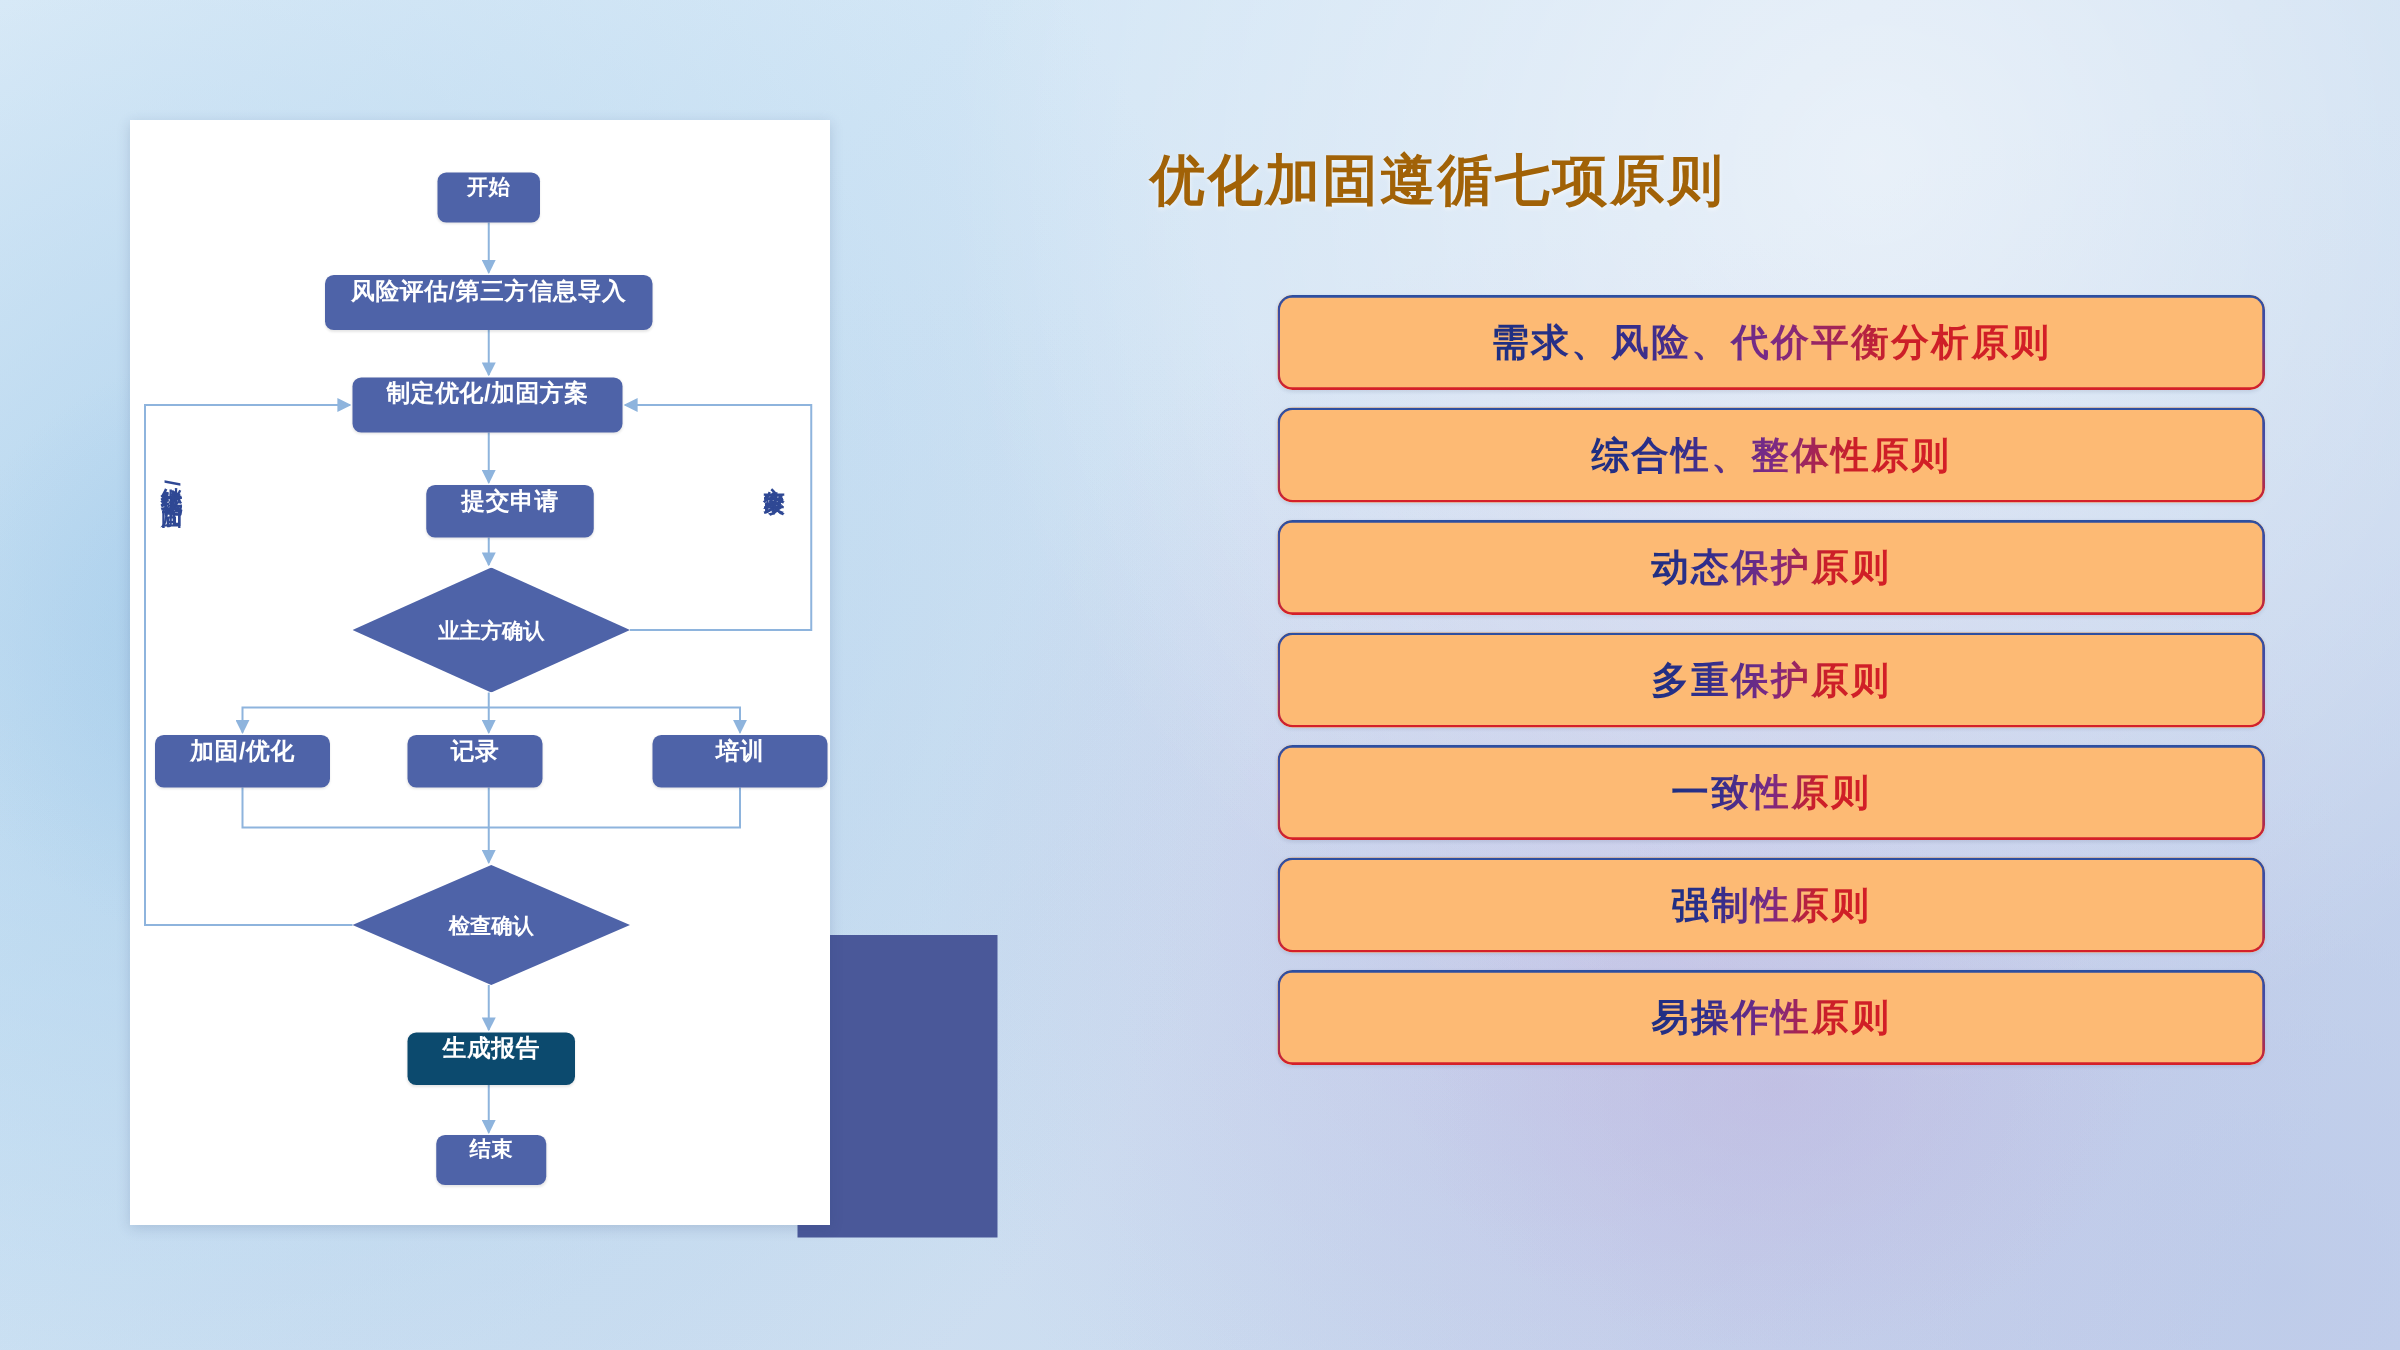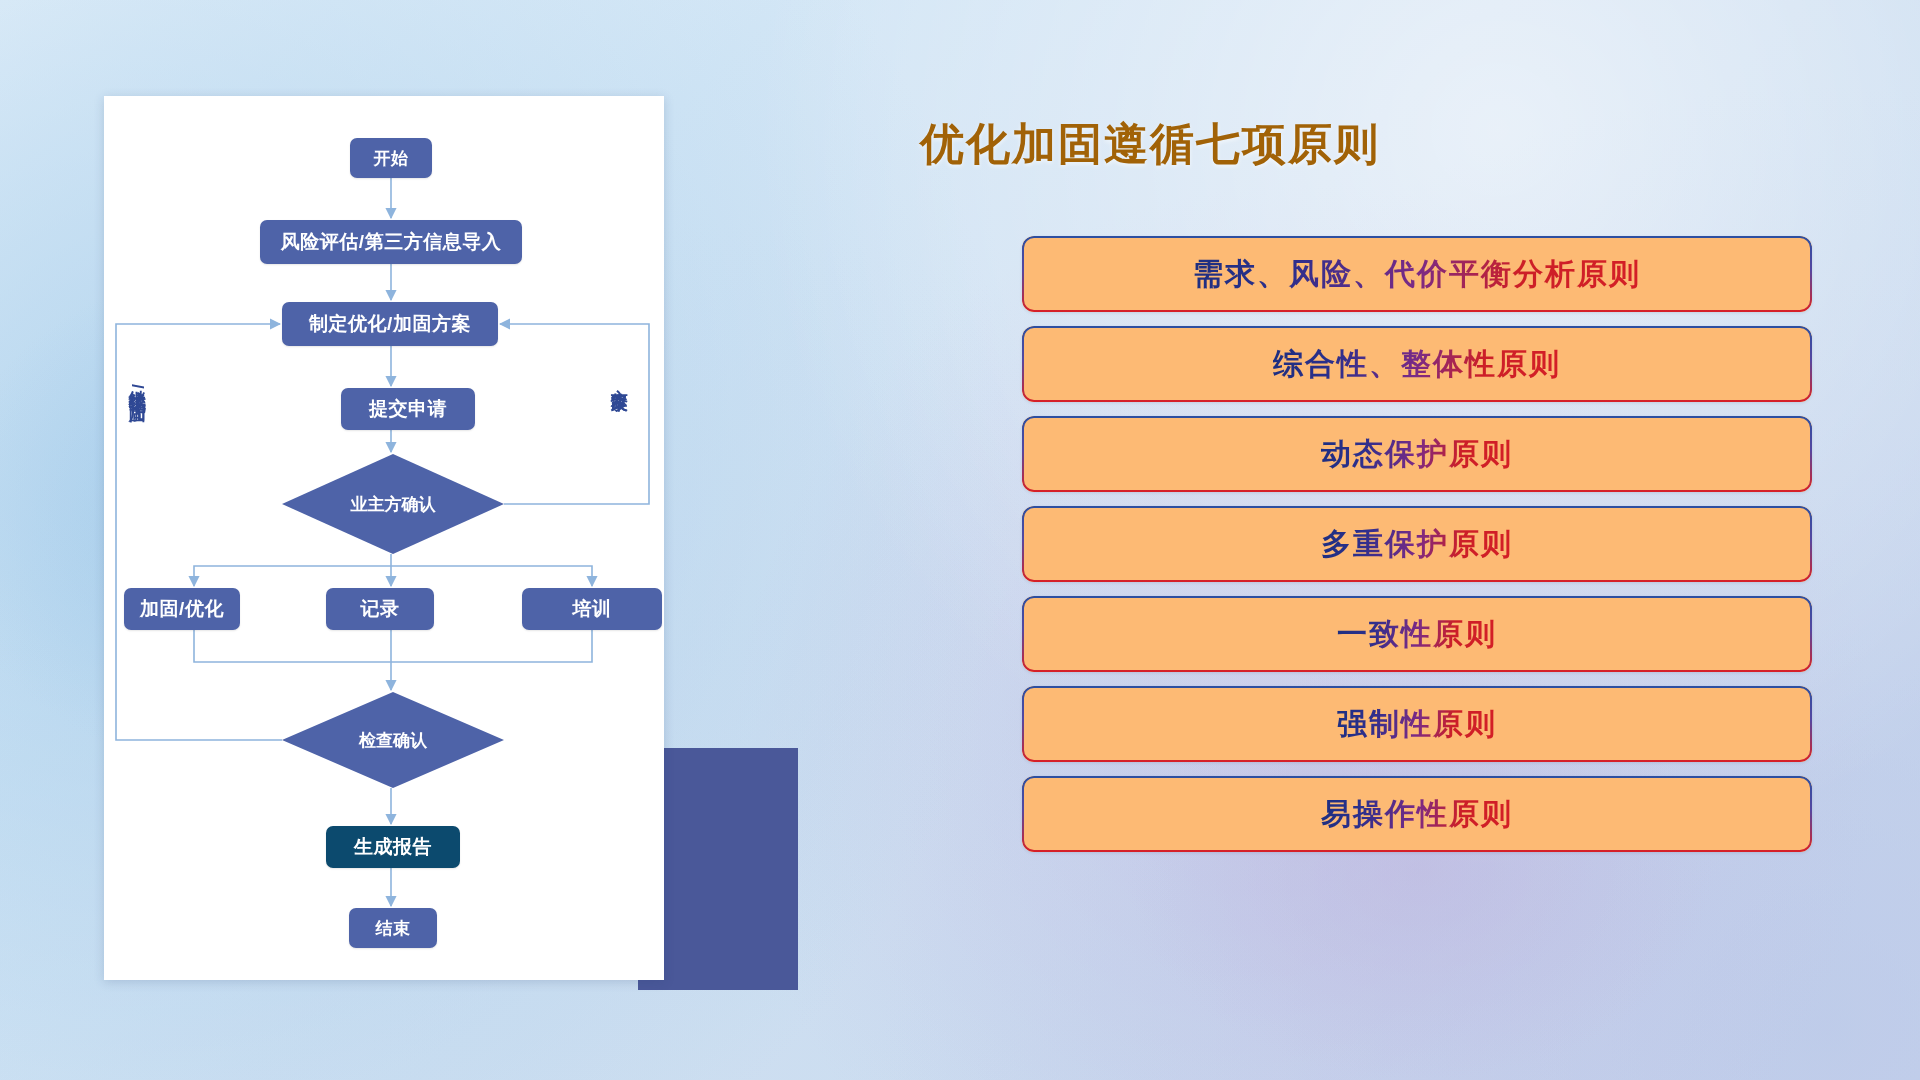--- a/index.html
+++ b/index.html
@@ -35,21 +35,21 @@
     background:#ffffff;
     box-shadow:0 2px 10px rgba(40,60,110,.18);
   }
   #flow{position:absolute;inset:0;}
   .node{
     position:absolute;
     background:#4e63a8;
     border-radius:7px;
     color:#ffffff;
     font-weight:bold;
-    display:flex;align-items:center;justify-content:center;
+    display:flex;align-items:flex-start;justify-content:center;
     letter-spacing:.5px;
     box-shadow:0 1px 2px rgba(0,0,0,.10);
     white-space:nowrap;
   }
   .diamond{
     position:absolute;
     background:#4e63a8;
     clip-path:polygon(50% 0%,100% 50%,50% 100%,0% 50%);
     color:#ffffff;font-weight:bold;
     display:flex;align-items:center;justify-content:center;
@@ -155,21 +155,21 @@
     </div>
   <div class="node" style="left: 178px; top: 206px; width: 216px; height: 44px; font-size: 19px; background: rgb(78, 99, 168);">
       <span>制定优化/加固方案</span>
     </div>
   <div class="node" style="left: 237px; top: 292px; width: 134px; height: 42px; font-size: 19px; background: rgb(78, 99, 168);">
       <span>提交申请</span>
     </div>
   <div class="diamond" style="left: 178px; top: 358px; width: 222px; height: 100px; font-size: 17px; background: rgb(78, 99, 168);">
       <span>业主方确认</span>
     </div>
-  <div class="node" style="left: 20px; top: 492px; width: 116px; height: 42px; font-size: 19px; background: rgb(78, 99, 168);">
+  <div class="node" style="left: 20px; top: 492px; width: 140px; height: 42px; font-size: 19px; background: rgb(78, 99, 168);">
       <span>加固/优化</span>
     </div>
   <div class="node" style="left: 222px; top: 492px; width: 108px; height: 42px; font-size: 19px; background: rgb(78, 99, 168);">
       <span>记录</span>
     </div>
   <div class="node" style="left: 418px; top: 492px; width: 140px; height: 42px; font-size: 19px; background: rgb(78, 99, 168);">
       <span>培训</span>
     </div>
   <div class="diamond" style="left: 178px; top: 596px; width: 222px; height: 96px; font-size: 17px; background: rgb(78, 99, 168);">
       <span>检查确认</span>

